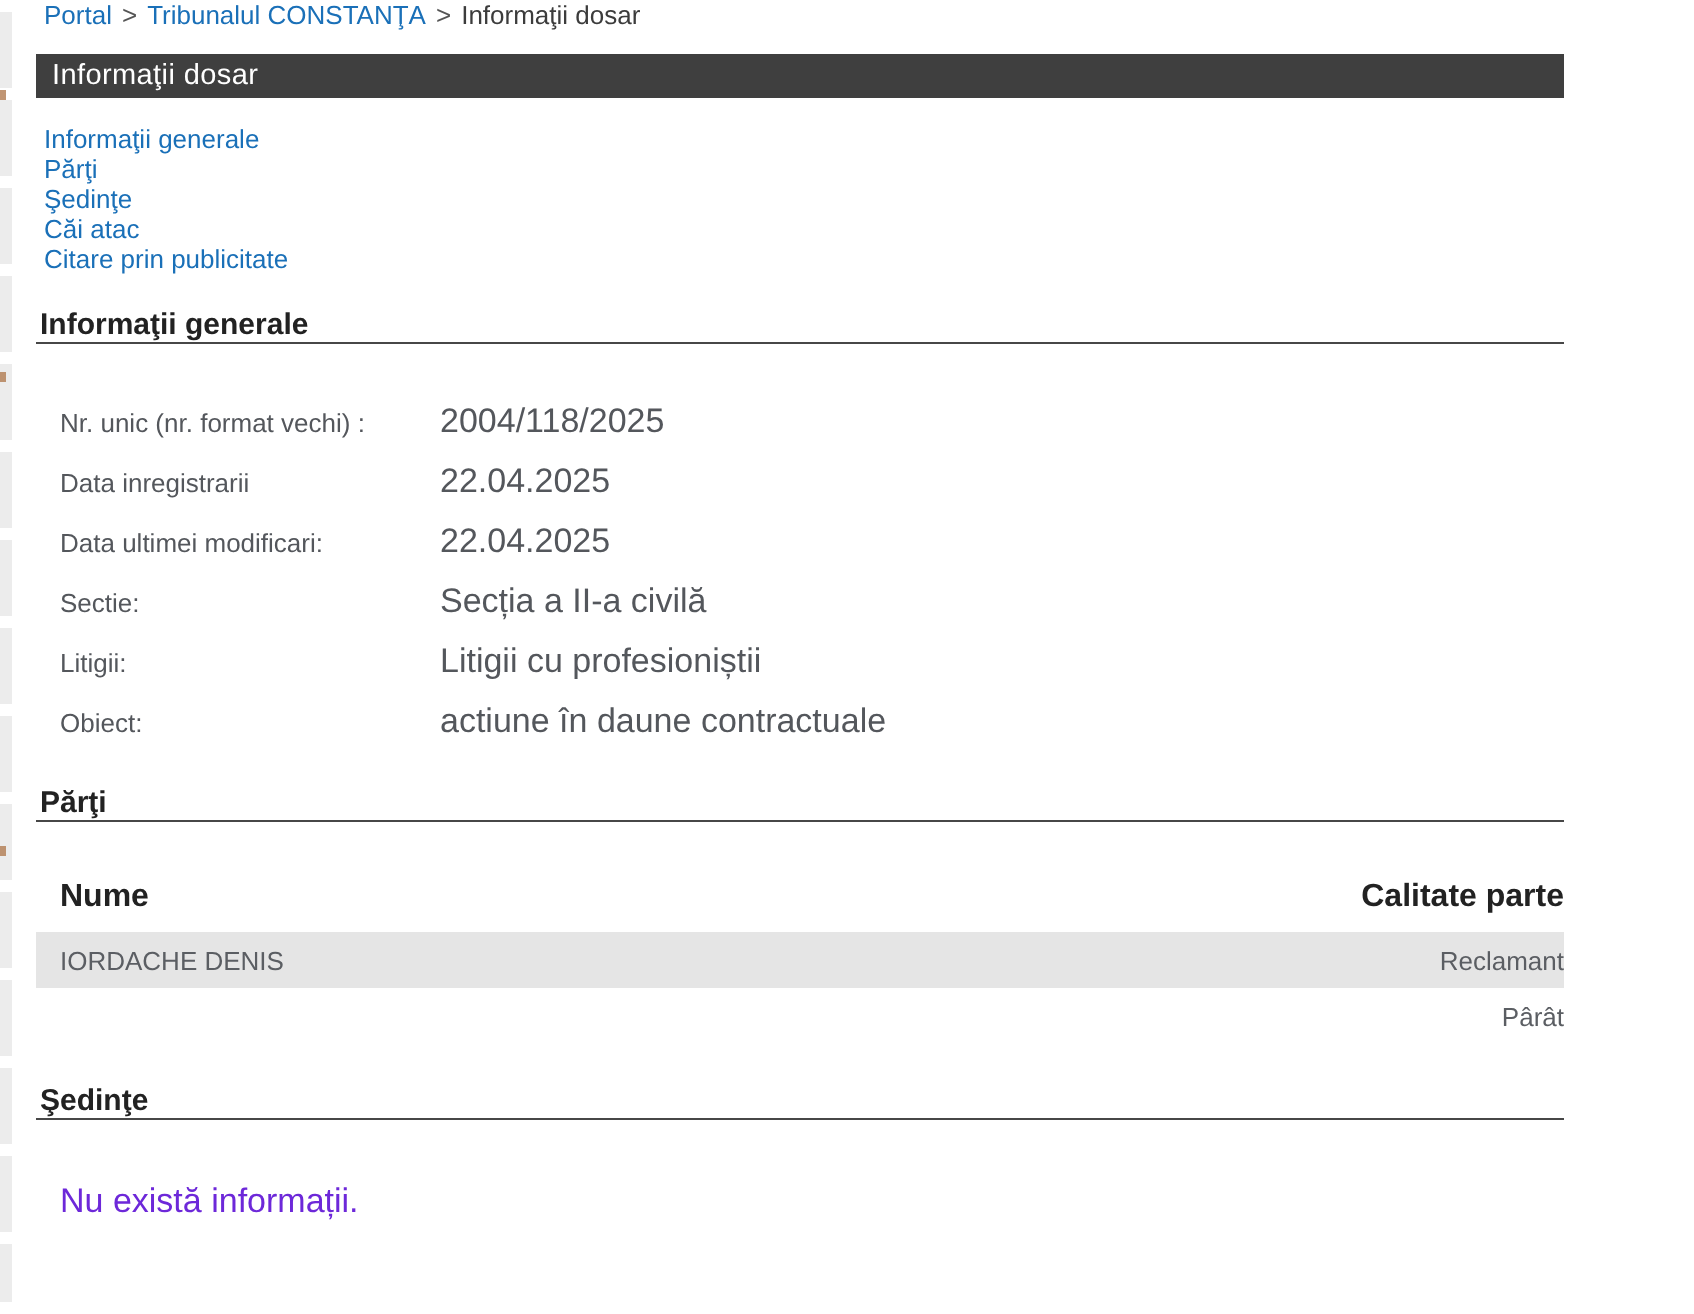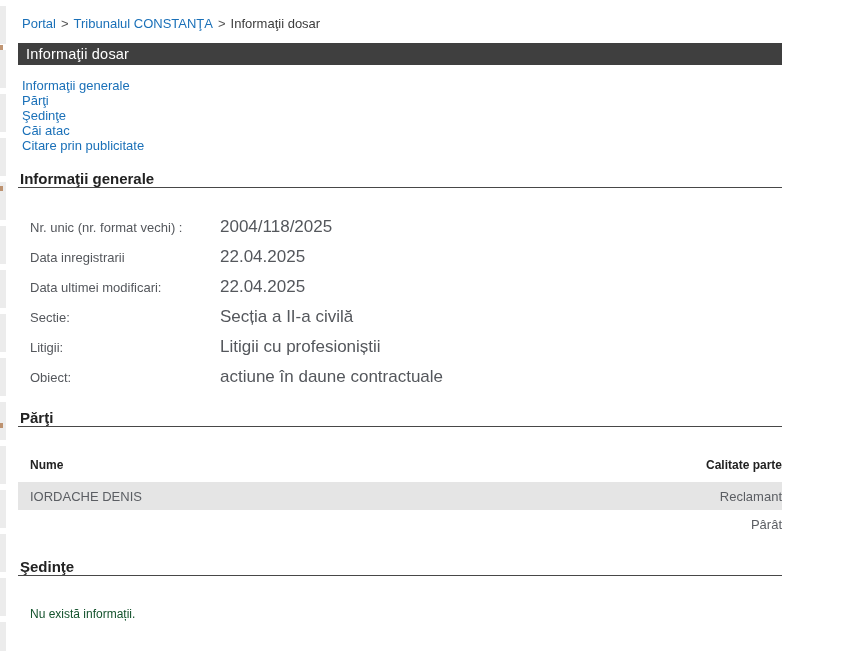--- a/index.html
+++ b/index.html
@@ -9,21 +9,21 @@
   
   .edge-strip{
     position:absolute; left:0; top:6px; width:6px; height:645px;
     background:repeating-linear-gradient(to bottom,#ececec 0 38px,#ffffff 38px 44px);
   }
   .edge-mark{ position:absolute; left:0; width:3px; height:5px; background:#b5835a; opacity:.85; }
 
   .content{ position:absolute; left:18px; top:0; width:764px; }
 
   
-  .breadcrumb{ padding-top:16px; padding-left:4px; font-size:13px; color:#444; }
+  .breadcrumb{ padding-left:4px; font-size:13px; color:#444; }
   .breadcrumb a{ color:#1a70b8; text-decoration:none; cursor:pointer; }
   .breadcrumb .sep{ color:#555; padding:0 5px; }
   .breadcrumb .current{ color:#3c3c3c; }
 
   
   .title-bar{
     margin-top:12px; height:22px; background:#3f3f3f; color:#ffffff;
     font-size:14.5px; line-height:22px; padding-left:8px; letter-spacing:.2px;
   }
 
@@ -46,28 +46,28 @@
   .fields{ margin-top:24px; }
   .field-row{ height:30px; display:flex; align-items:center; padding-left:12px; }
   .field-label{ width:190px; font-size:13px; color:#54575c; }
   .field-value{ font-size:17px; color:#54575c; }
 
   .heading-parti{ margin-top:18px; }
 
   
   .table{ margin-top:20px; width:100%; }
   .t-row{ display:flex; align-items:center; padding-left:12px; }
-  .t-head{ height:35px; font-weight:bold; font-size:12px; color:#222; }
+  .t-head{ height:35px; font-weight:bold; font-size:16px; color:#222; }
   .t-body{ height:28px; font-size:13px; color:#5b5e63; }
   .t-body.striped{ background:#e5e5e5; }
   .col-nume{ width:550px; }
   .col-calitate{ flex:1;text-align:right; }
 
   .heading-sedinte{ margin-top:21px; }
-  .empty-text{ margin-top:31px; padding-left:12px; font-size:12px; color:#14532d; }
+  .empty-text{ margin-top:31px; padding-left:12px; font-size:17px; color:#6d28d9; }
 </style>
 </head>
 <body>
 
 <div class="edge-strip">
   <span class="edge-mark" style="top:39px"></span>
   <span class="edge-mark" style="top:180px"></span>
   <span class="edge-mark" style="top:417px"></span>
 </div>
 

